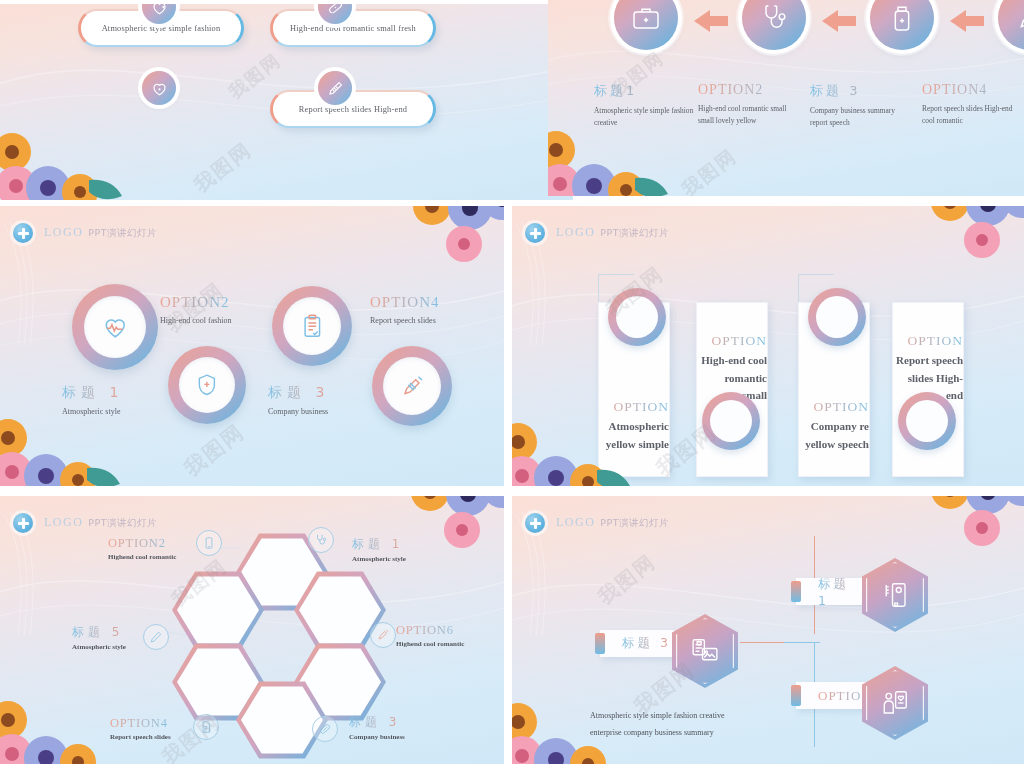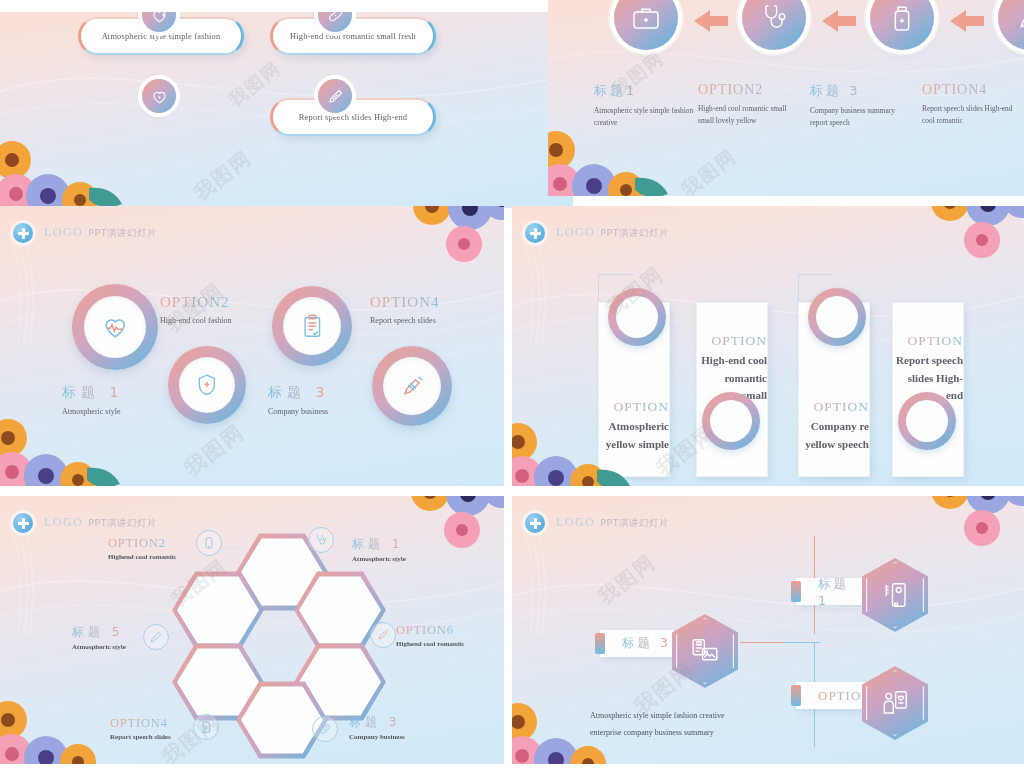--- a/index.html
+++ b/index.html
@@ -14,21 +14,21 @@
     width: 1024px; height: 768px;
     background: #ffffff;
   }
 
   
   .slide {
     position: absolute;
     overflow: hidden;
     background: linear-gradient(170deg,#fadfd6 0%,#f7e3de 16%,#eee5ea 32%,#e2e8f2 52%,#d7ebf8 74%,#cfe8f7 100%);
   }
-  .slide.s1 { left:0;   top:12px;   width:573px; height:196px;padding-left:44px; }
+  .slide.s1 { left:0;   top:4px;   width:573px; height:196px;padding-left:44px; }
   .slide.s2 { left:512; top:0;   width:512px; height:196px; }
   .slide.s3 { left:0;   top:206px; width:504px; height:280px; }
   .slide.s4 { left:512px; top:206px; width:512px; height:280px; }
   .slide.s5 { left:0;   top:496px; width:504px; height:268px; }
   .slide.s6 { left:512px; top:496px; width:512px; height:268px; }
   .slide.s2 { left:532px;margin-left:16px; }
 
   
   .swirl { position:absolute; inset:0; pointer-events:none; opacity:.55; }
 

